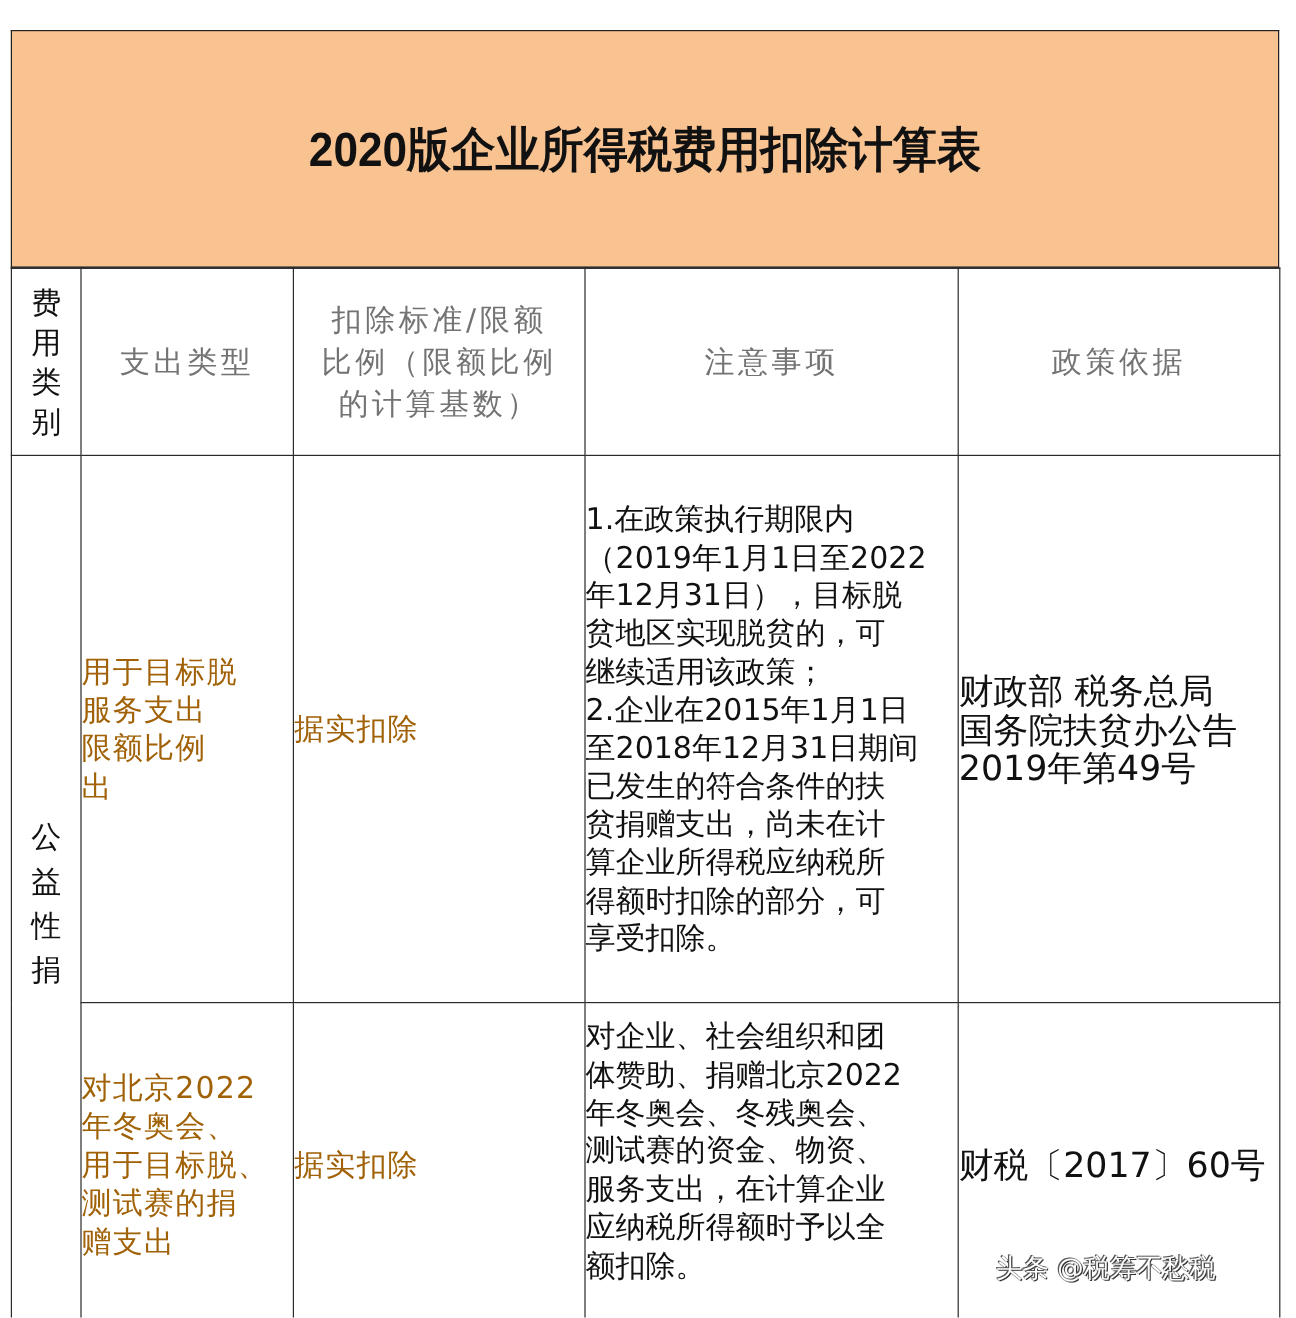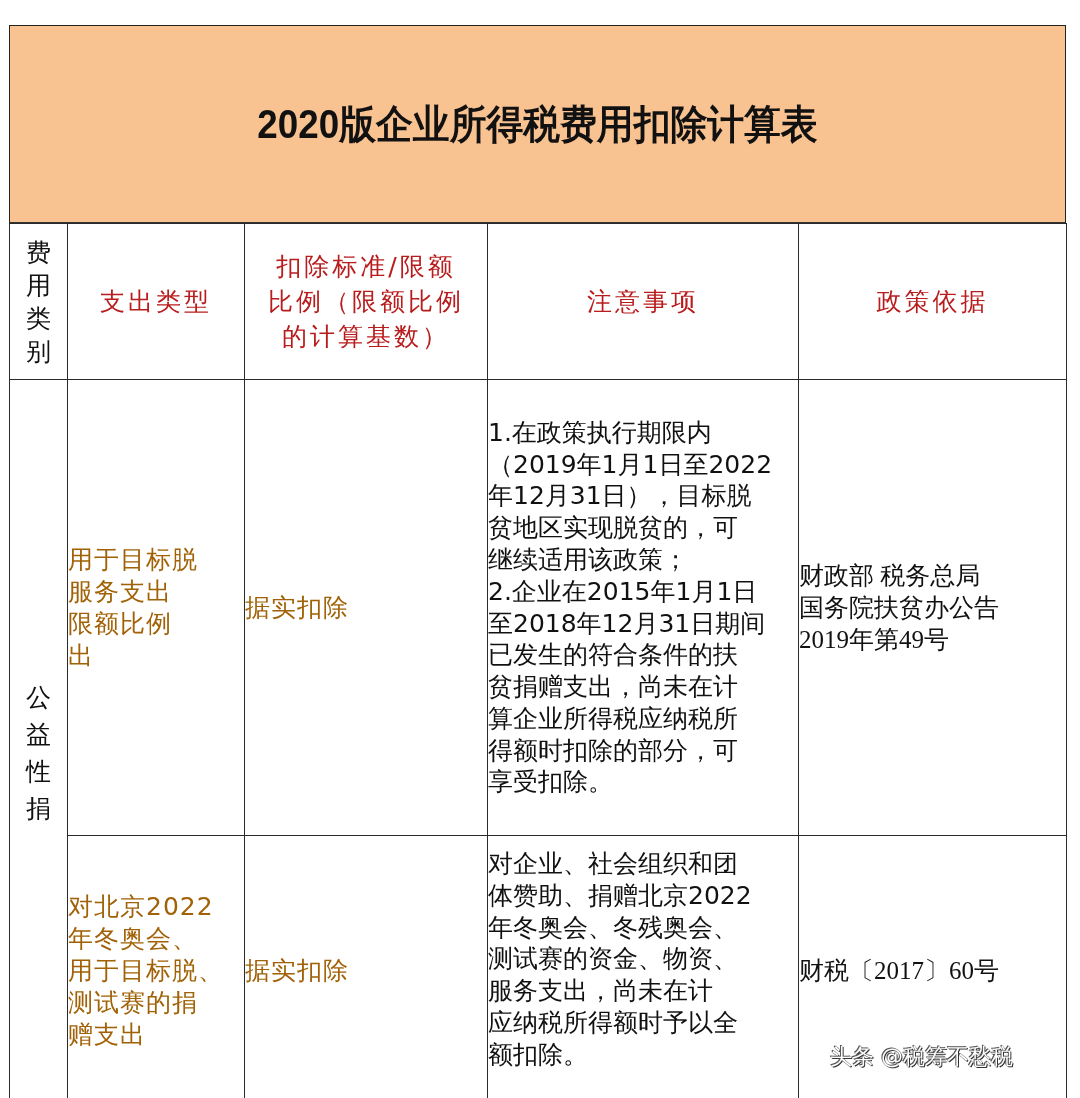--- a/index.html
+++ b/index.html
@@ -55,21 +55,21 @@
       vertical-align: middle;
       padding: 0;
       font-weight: normal;
     }
     th.h {
       font-size: 25px;
       line-height: 35px;
       text-align: center;
       letter-spacing: 3px;
       font-weight: bold;
-      color: #b91c1c;
+      color: #737373;
       border-radius: 15px;
     }
     th.h-vert {
       font-size: 25px;
       line-height: 33px;
       text-align: center;
       font-weight: bold;
     }
     td.c {
       font-size: 25px;
@@ -86,24 +86,23 @@
       font-weight: normal;
     }
     td.notes {
       font-size: 25px;
       line-height: 31.8px;
       padding: 0 4px 0 5px;
       vertical-align: middle;
       word-break: break-all;
     }
     td.basis {
-      font-size: 25px;
+      font-size: 29px;
       line-height: 32px;
       padding: 0 4px;
-      font-family: Liberation Serif, serif;
     }
     .watermark {
       position: absolute;
       left: 830px;
       top: 1042px;
       font-size: 22px;
       color: #ffffff;
       text-shadow: -1px -1px 0 #555, 1px 1px 0 #333, 0 0 1px #000;
       letter-spacing: 0px;
     }
@@ -187,21 +186,21 @@
           <span class="line">用于目标脱、</span>
           <span class="line">测试赛的捐</span>
           <span class="line">赠支出</span>
         </td>
         <td class="c">据实扣除</td>
         <td class="notes" style="vertical-align:top; padding-top:12px;">
           <span class="line">对企业、社会组织和团</span>
           <span class="line">体赞助、捐赠北京2022</span>
           <span class="line">年冬奥会、冬残奥会、</span>
           <span class="line">测试赛的资金、物资、</span>
-          <span class="line">服务支出，尚未在计</span>
+          <span class="line">服务支出，在计算企业</span>
           <span class="line">应纳税所得额时予以全</span>
           <span class="line">额扣除。</span>
         </td>
         <td class="basis">
           <span class="line">财税〔2017〕60号</span>
         </td>
       </tr>
     </tbody>
   </table>
 </div>

